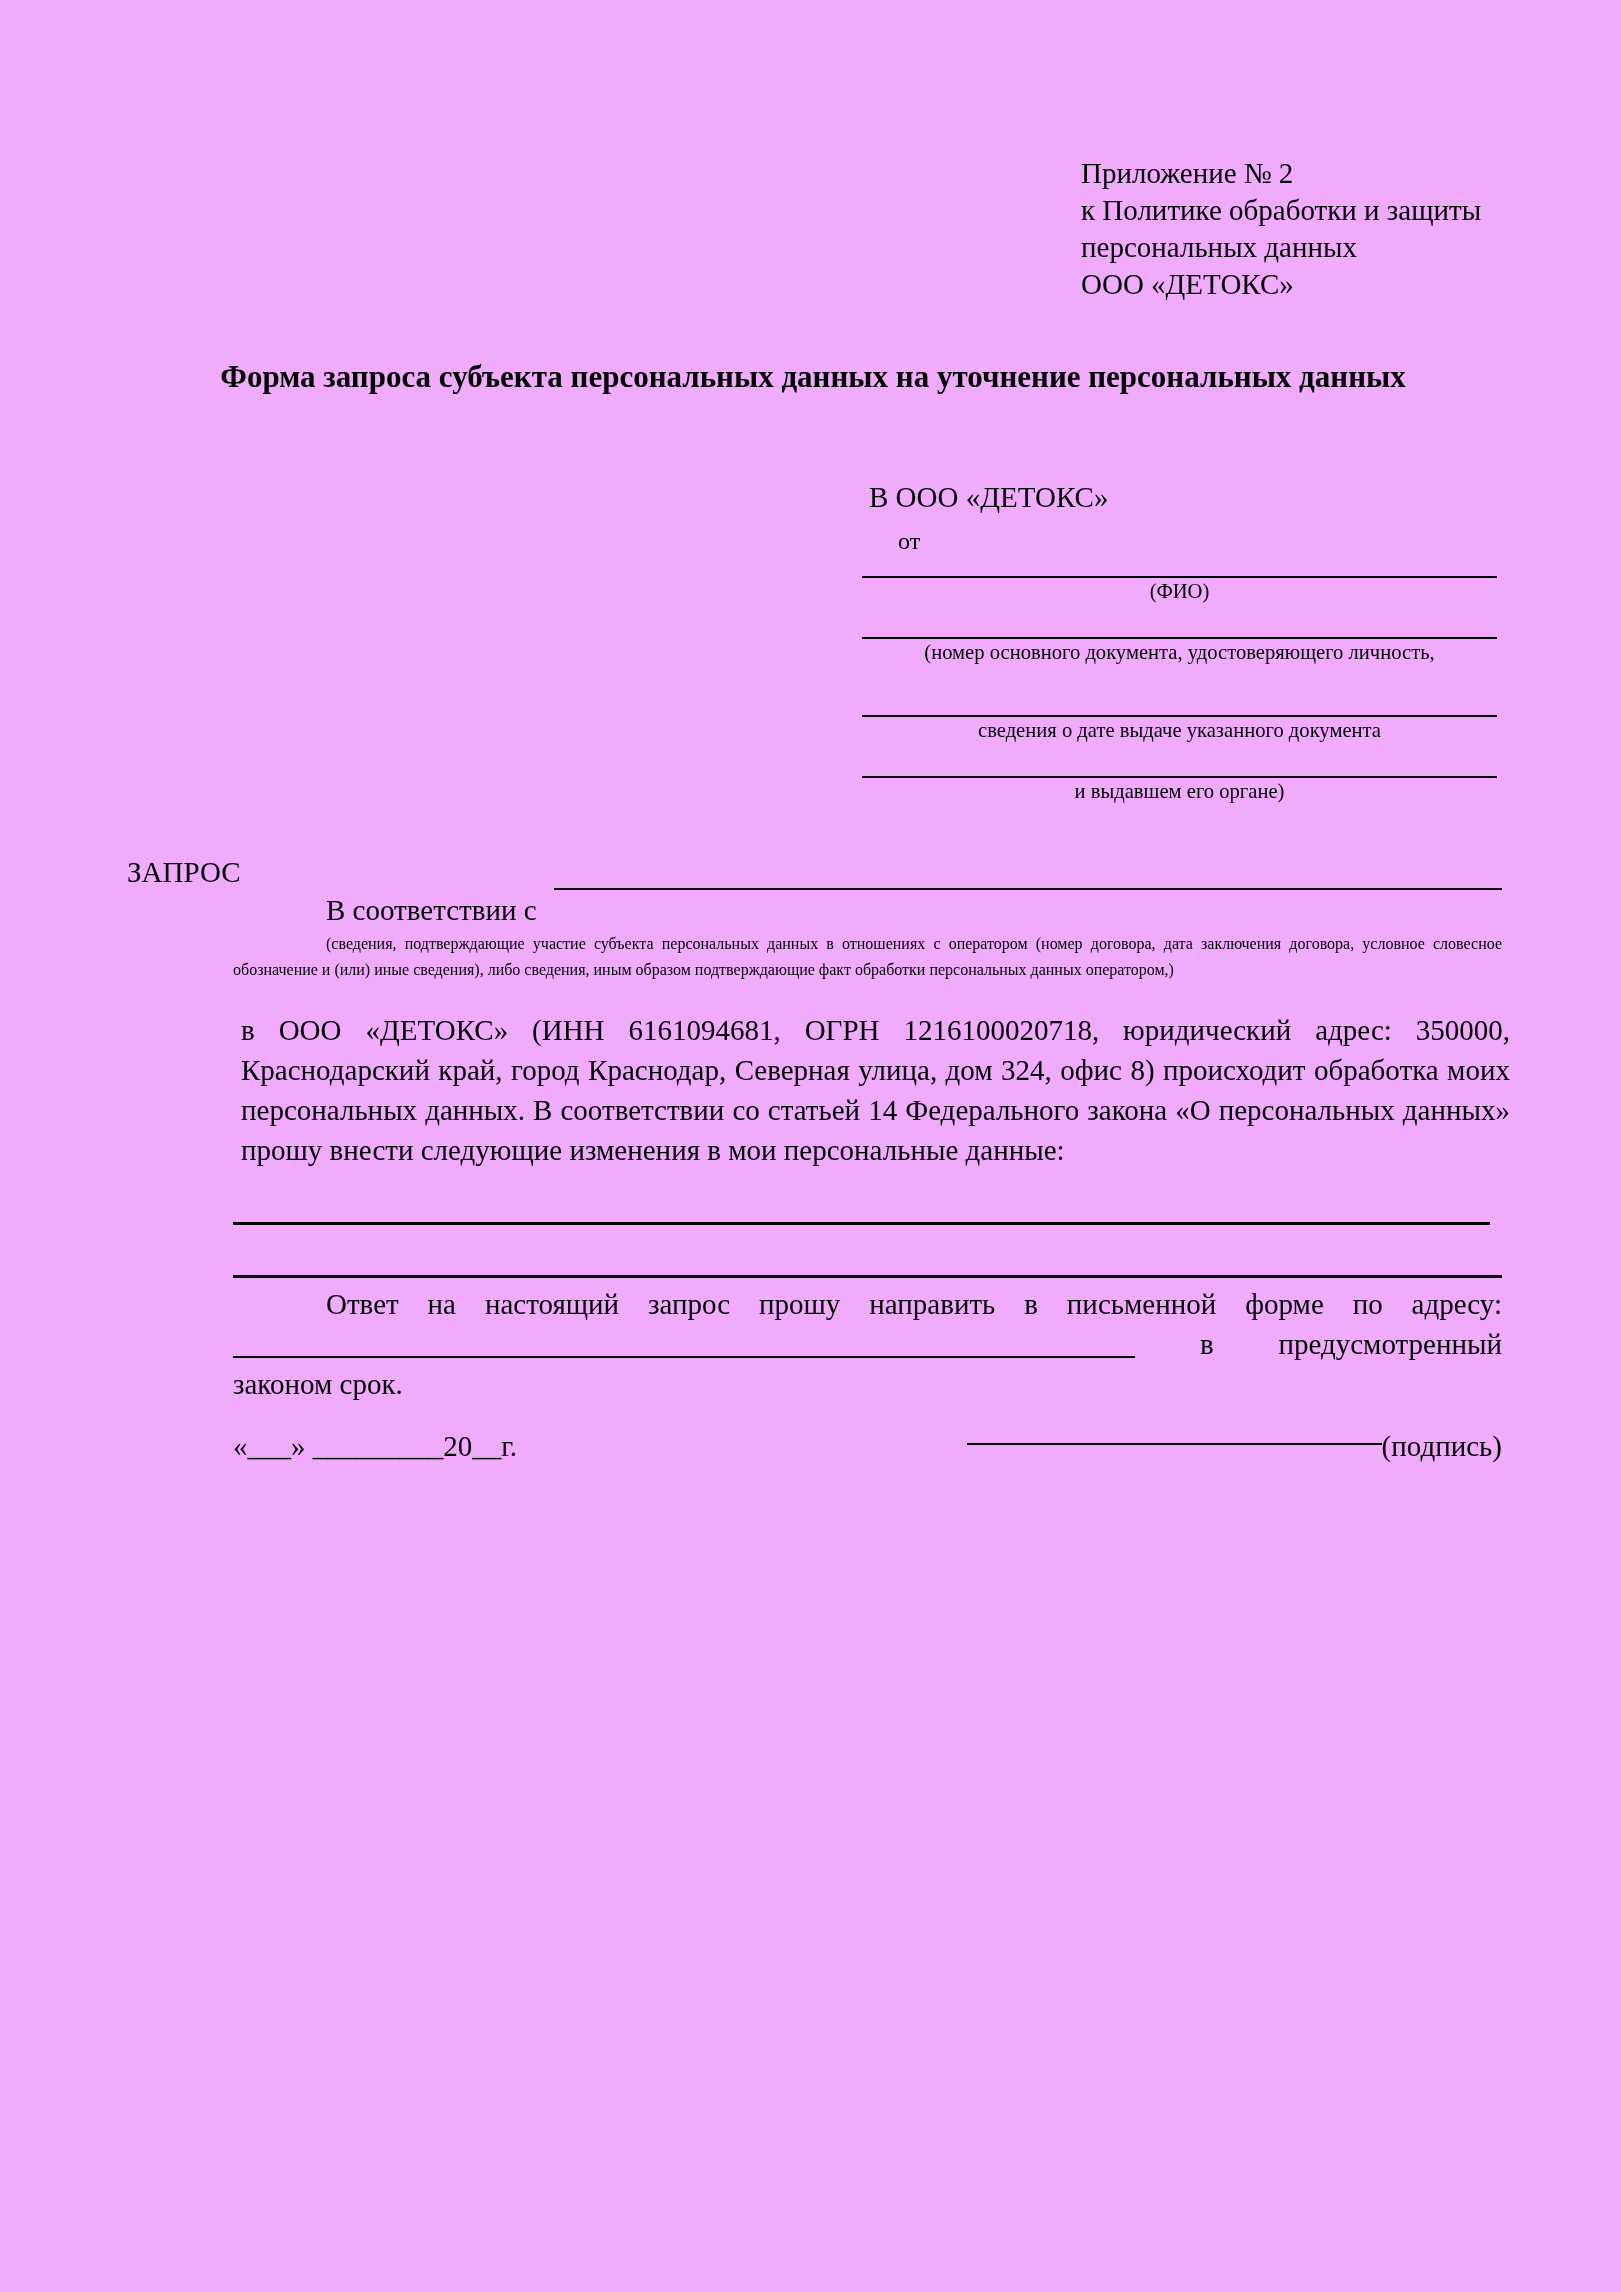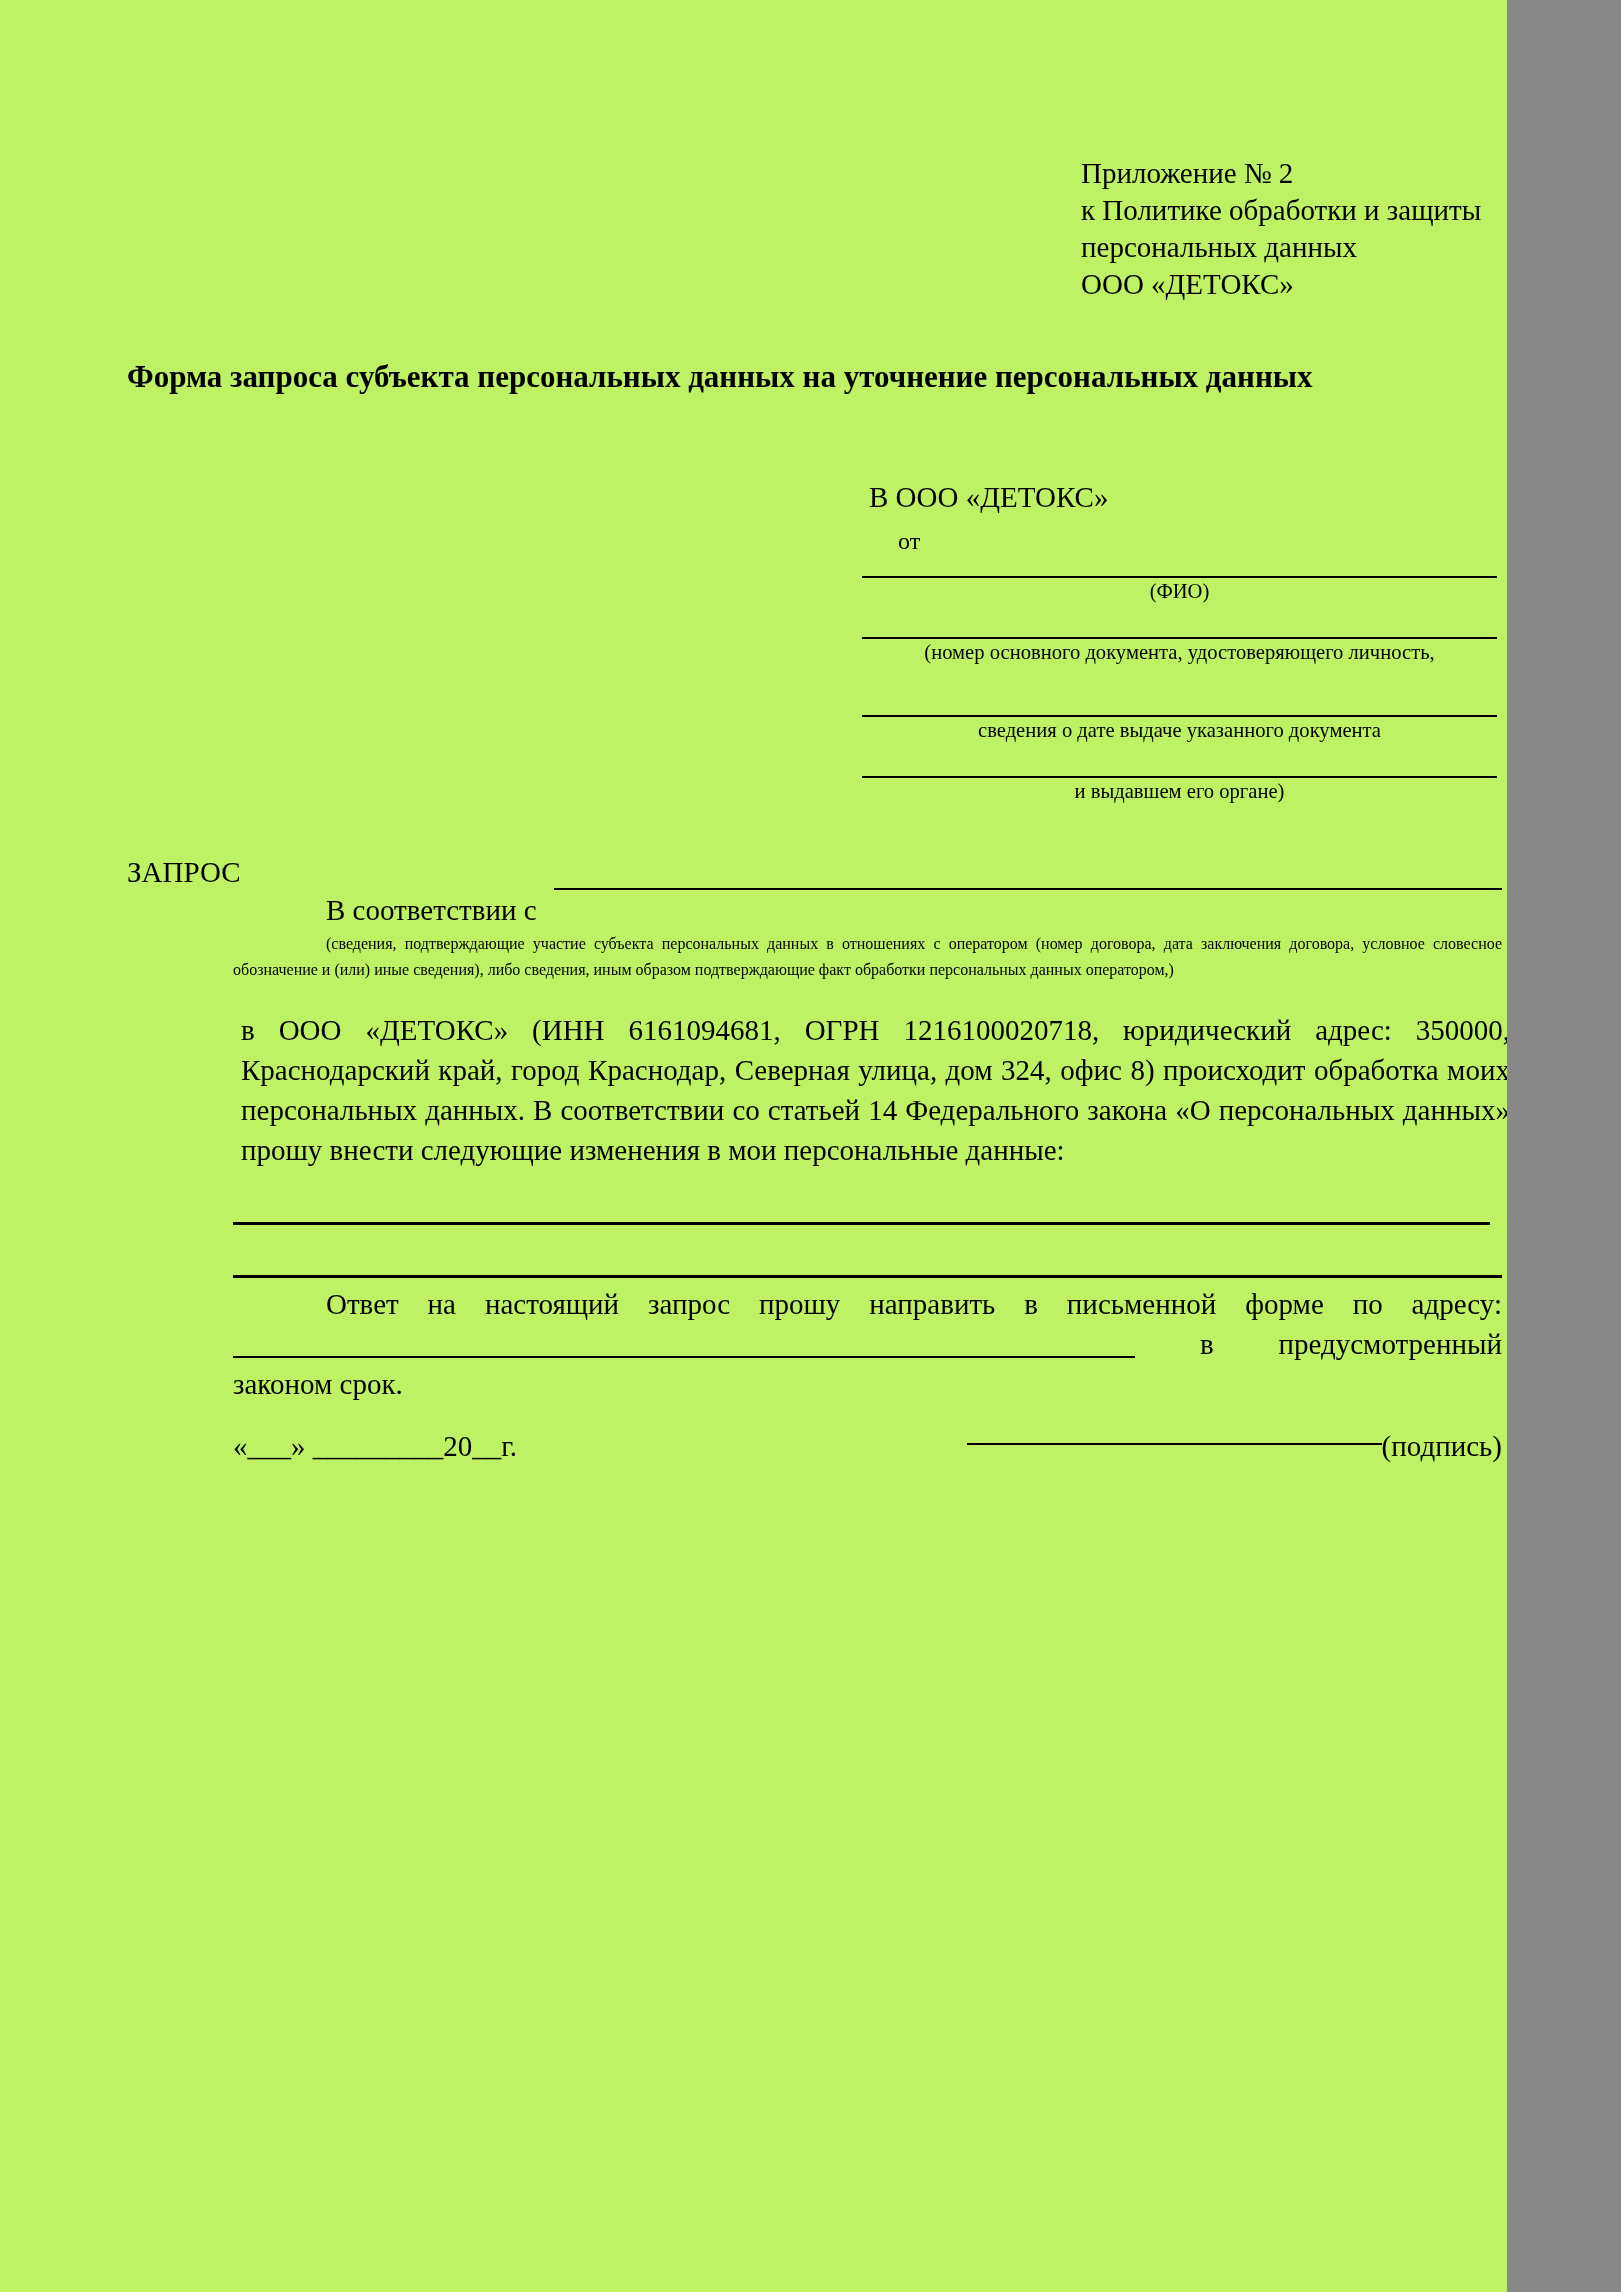--- a/index.html
+++ b/index.html
@@ -1,29 +1,29 @@
 <!DOCTYPE html>
 <html><head>
 <meta charset="utf-8">
 <style>
   html,body{margin:0;padding:0;background:#888;}
   .page{
     position:relative;
-    width:1507px;height:2293px;
-    background:#bef264;
+    width:1621px;height:2293px;
+    background:#f0abfc;
     font-family:"Liberation Serif","DejaVu Serif",serif;
     color:#000;
     overflow:hidden;
   }
   
   .appendix{position:absolute;left:1081px;top:155px;font-size:29px;line-height:37px;}
   
   .title{
     position:absolute;left:127px;top:355px;width:1372px;
-    text-align:left;font-weight:bold;font-size:31px;line-height:44px;
+    text-align:center;font-weight:bold;font-size:31px;line-height:44px;
   }
   
   .addr-to{position:absolute;left:869px;top:478px;font-size:29px;line-height:39px;}
   .addr-from{position:absolute;left:898px;top:522px;font-size:24px;line-height:39px;}
   .fio-block{position:absolute;left:862px;top:539px;width:635px;}
   .fio-block .blank{border-bottom:2.9px solid #000;}
   .fio-block .b1{height:37px;}
   .fio-block .b2{height:32px;}
   .fio-block .b3{height:48px;}
   .fio-block .b4{height:32px;}

